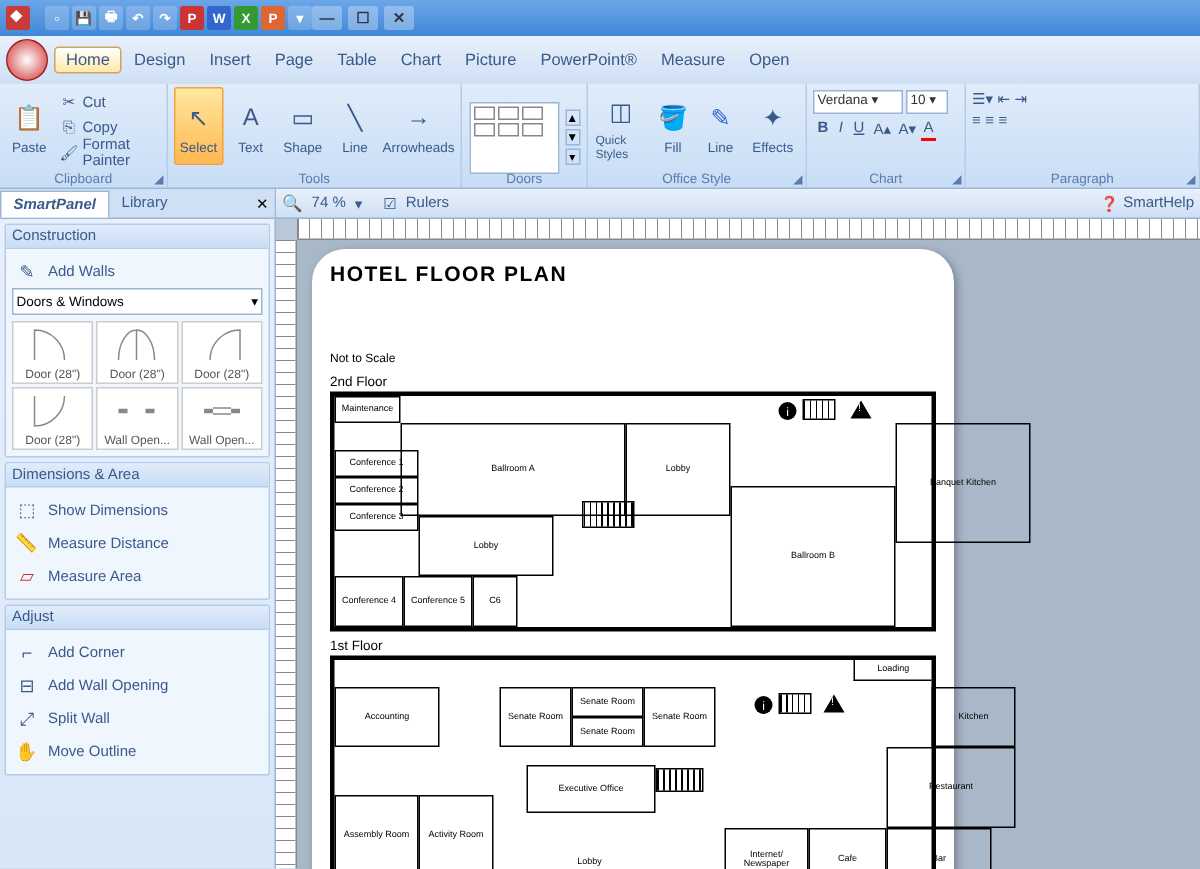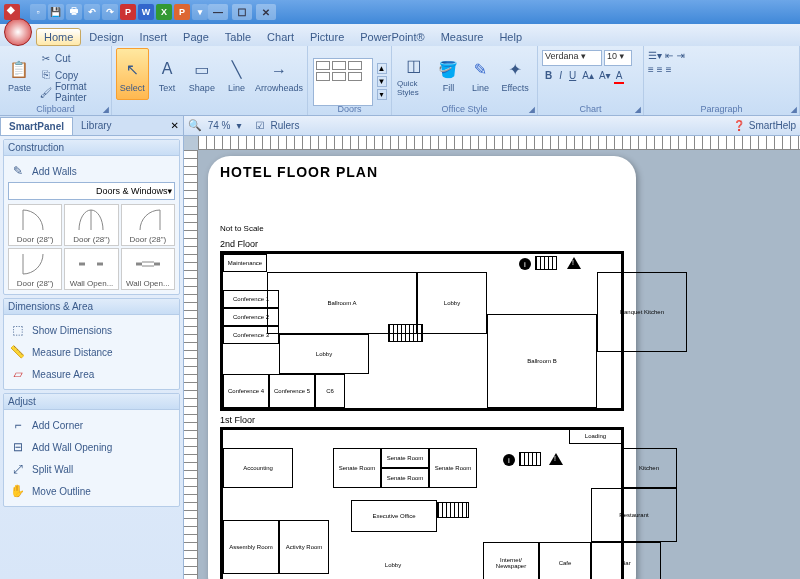--- a/index.html
+++ b/index.html
@@ -7,21 +7,21 @@
 
 .titlebar { height: 24px; background: linear-gradient(#6ca6e8, #4088d8); display: flex; align-items: center; color: #fff; font-size: 11px; font-weight: bold; padding: 0 4px; }
 .app-icon { width: 16px; height: 16px; background: #c93a3a; margin-right: 4px; border-radius: 2px; position: relative; }
 .app-icon::before { content: "◆"; position: absolute; color: #fff; font-size: 10px; left: 3px; top: 0; }
 .qat { display: flex; gap: 2px; margin-left: 6px; }
 .qat-btn { width: 16px; height: 16px; background: rgba(255,255,255,0.2); border-radius: 2px; font-size: 9px; display: flex; align-items: center; justify-content: center; color: #fff; }
 .titlebar .title { flex: 1; text-align: center; }
 .win-controls { display: flex; gap: 4px; }
 .win-btn { width: 20px; height: 16px; background: rgba(255,255,255,0.3); display: flex; align-items: center; justify-content: center; font-size: 10px; color: #334; border-radius: 2px; }
 
-.menubar { height: 22px; background: linear-gradient(#e8f0fb, #cfe0f5); display: flex; align-items: flex-end; padding: 0 4px; font-size: 11px; }
+.menubar { height: 32px; background: linear-gradient(#e8f0fb, #cfe0f5); display: flex; align-items: center; padding: 0 4px; font-size: 11px; }
 .app-menu { width: 28px; height: 28px; background: radial-gradient(#fff, #d03030); border-radius: 50%; margin-right: 4px; border: 1px solid #a02020; }
 .menu-item { padding: 3px 8px; color: #3a5a8a; border-radius: 3px; }
 .menu-item.active { background: linear-gradient(#fff, #ffe8a8); border: 1px solid #c8a860; padding: 2px 7px; }
 
 .ribbon { height: 70px; background: linear-gradient(#e0ecfa, #c8ddf5); display: flex; border-bottom: 1px solid #9ab5d8; }
 .ribbon-group { border-right: 1px solid #b5cce8; padding: 2px 4px; display: flex; flex-direction: column; position: relative; }
 .ribbon-group-label { position: absolute; bottom: 1px; left: 0; right: 0; text-align: center; font-size: 9px; color: #5a7ab0; }
 .ribbon-group-label .launcher { position: absolute; right: 2px; bottom: 0; font-size: 8px; }
 .ribbon-row { display: flex; gap: 2px; flex: 1; align-items: flex-start; }
 .big-btn { width: 38px; height: 52px; display: flex; flex-direction: column; align-items: center; justify-content: center; font-size: 9px; color: #3a5a8a; border: 1px solid transparent; border-radius: 2px; padding-top: 2px; }
@@ -32,28 +32,28 @@
 .theme-gallery { width: 60px; height: 48px; background: #fff; border: 1px solid #9ab5d8; display: flex; flex-wrap: wrap; padding: 2px; gap: 2px; align-content: flex-start; }
 .theme-gallery div { width: 14px; height: 9px; border: 1px solid #888; }
 .font-select { width: 60px; height: 16px; background: #fff; border: 1px solid #9ab5d8; font-size: 9px; padding: 0 2px; color: #333; }
 .font-size { width: 28px; height: 16px; background: #fff; border: 1px solid #9ab5d8; font-size: 9px; padding: 0 2px; color: #333; }
 
 .workspace { display: flex; height: calc(579px - 24px - 22px - 70px); }
 
 .leftpanel { width: 184px; background: linear-gradient(#e8f0fb, #d8e6f8); border-right: 1px solid #9ab5d8; display: flex; flex-direction: column; font-size: 10px; }
 .panel-tabs { height: 20px; display: flex; background: #cfe0f5; border-bottom: 1px solid #9ab5d8; align-items: center; }
 .panel-tab { padding: 3px 8px; color: #3a5a8a; font-size: 10px; }
-.panel-tab.active { background: #fff; border: 1px solid #9ab5d8; border-bottom: none; font-weight: bold; }
+.panel-tab.active { background: #fff; border: 1px solid #9ab5d8; border-bottom: none; font-weight: bold; font-style: italic; }
 .panel-tabs .close { margin-left: auto; padding: 0 4px; }
 .panel-section { border: 1px solid #b5cce8; margin: 3px; border-radius: 2px; background: #f0f6fd; }
 .panel-section-hdr { background: linear-gradient(#e0ecfa, #c8ddf5); padding: 2px 4px; font-size: 10px; color: #3a5a8a; border-bottom: 1px solid #b5cce8; }
 .panel-section-body { padding: 4px; }
 .panel-item { display: flex; align-items: center; gap: 6px; padding: 3px 2px; color: #3a5a8a; font-size: 10px; }
 .panel-item .pi-icon { width: 16px; height: 16px; display: flex; align-items: center; justify-content: center; font-size: 12px; }
-.panel-dropdown { width: 100%; height: 18px; background: #fff; border: 1px solid #9ab5d8; font-size: 9px; padding: 0 2px; display: flex; align-items: center; justify-content: flex-end; margin-bottom: 4px; }
+.panel-dropdown { width: 100%; height: 18px; background: #fff; border: 1px solid #9ab5d8; font-size: 9px; padding: 0 2px; display: flex; align-items: center; justify-content: space-between; margin-bottom: 4px; }
 .shape-grid { display: grid; grid-template-columns: repeat(3, 1fr); gap: 2px; }
 .shape-cell { height: 42px; background: #fff; border: 1px solid #ccc; display: flex; flex-direction: column; align-items: center; justify-content: flex-end; font-size: 8px; color: #555; padding-bottom: 1px; }
 .shape-cell svg { margin: auto; }
 
 .canvas-area { flex: 1; display: flex; flex-direction: column; background: #b8c8d8; }
 .canvas-toolbar { height: 20px; background: linear-gradient(#e8f0fb, #cfe0f5); display: flex; align-items: center; padding: 0 4px; font-size: 10px; color: #3a5a8a; gap: 6px; border-bottom: 1px solid #9ab5d8; }
 .zoom-icon { font-size: 11px; }
 .canvas-toolbar .spacer { flex: 1; }
 .help-btn { display: flex; align-items: center; gap: 3px; }
 .ruler-h { height: 14px; background: #fff; border-bottom: 1px solid #888; margin-left: 14px; background-image: repeating-linear-gradient(to right, #888 0, #888 1px, transparent 1px, transparent 8px); position: relative; font-size: 7px; }
@@ -100,21 +100,21 @@
   <div class="app-menu"></div>
   <div class="menu-item active">Home</div>
   <div class="menu-item">Design</div>
   <div class="menu-item">Insert</div>
   <div class="menu-item">Page</div>
   <div class="menu-item">Table</div>
   <div class="menu-item">Chart</div>
   <div class="menu-item">Picture</div>
   <div class="menu-item">PowerPoint®</div>
   <div class="menu-item">Measure</div>
-  <div class="menu-item">Help</div>
+  <div class="menu-item">Open</div>
 </div>
 
 <div class="ribbon">
 
   <div class="ribbon-group" style="width:112px">
     <div class="ribbon-row">
       <div class="big-btn">
         <div class="icon">📋</div>
         <span>Paste</span>
       </div>
@@ -152,20 +152,21 @@
         </div>
       <div class="big-btn">
           <div class="icon">╲</div>
           <span>Line</span>
         </div>
       <div class="big-btn" style="width:48px">
           <div class="icon">→</div>
           <span>Arrowheads</span>
         </div>
     </div>
+    <div class="ribbon-group-label"><span>Tools</span></div>
   </div>
 
   <div class="ribbon-group" style="width:84px">
     <div class="ribbon-row" style="align-items:center;justify-content:center;padding-top:2px">
       <div class="theme-gallery">
         <div></div>
           <div></div>
           <div></div>
           <div></div>
           <div></div>

